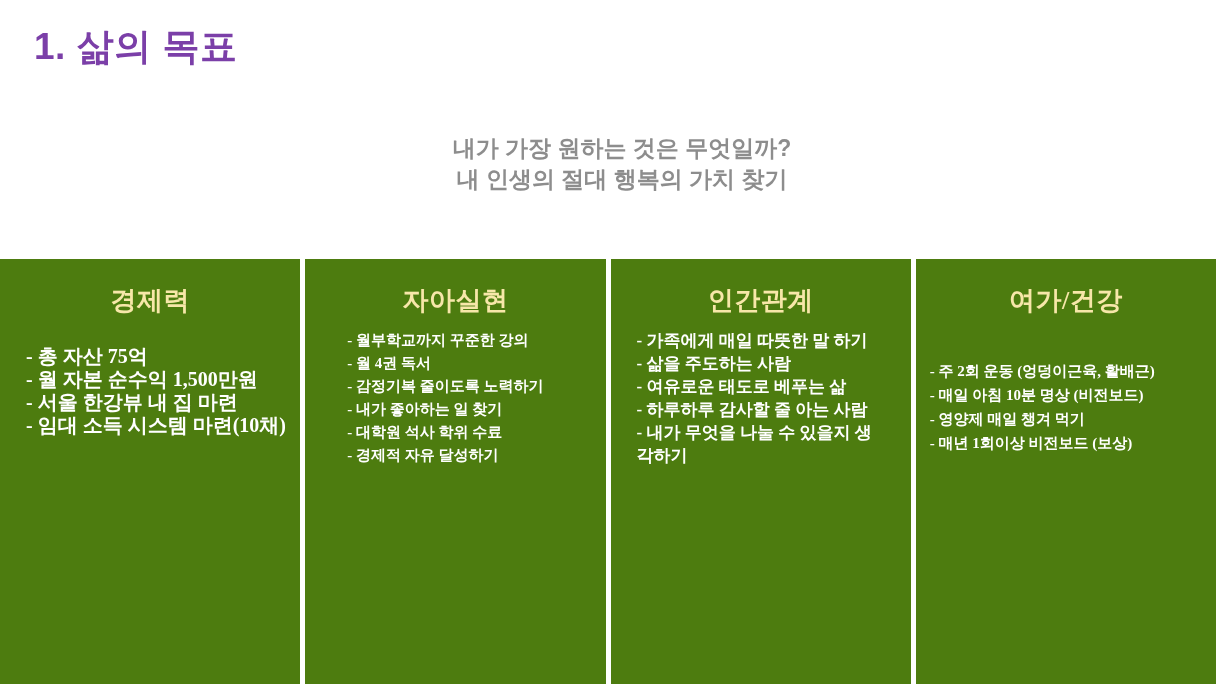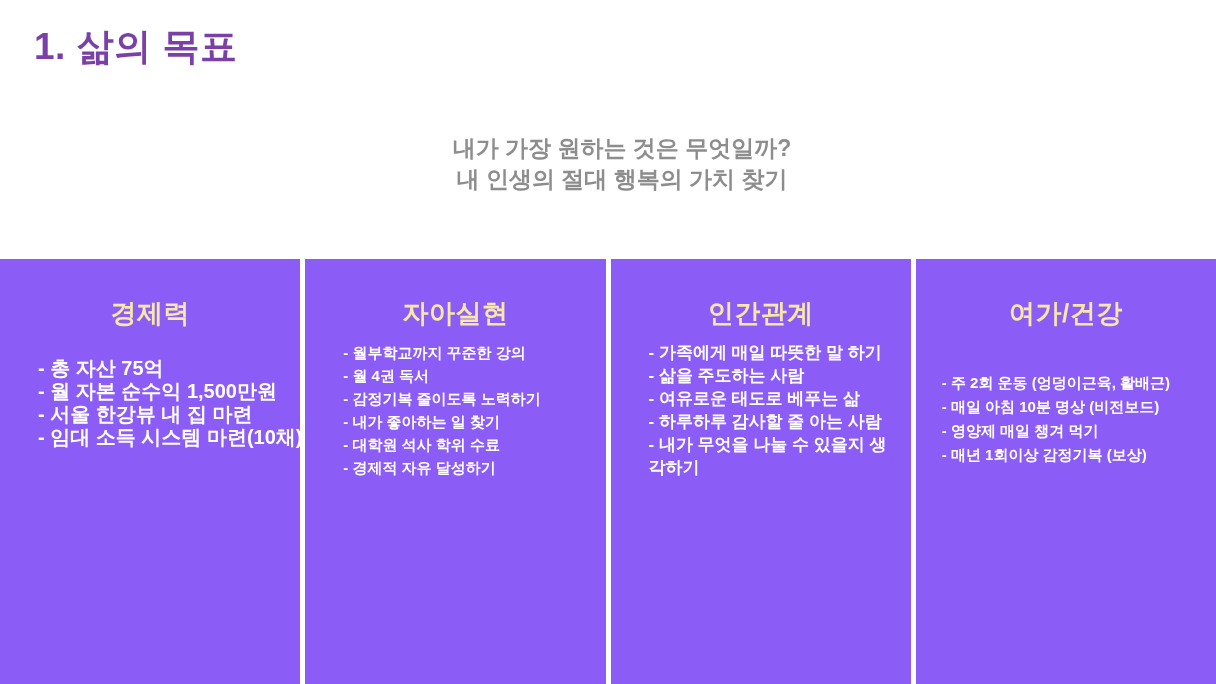--- a/index.html
+++ b/index.html
@@ -45,23 +45,24 @@
     position:absolute;
     left:0; top:259px;
     width:1216px; height:425px;
     display:flex;
     gap:5px;
     background:#ffffff;
   }
   .col {
     position:relative;
     flex:1 1 0;
-    background:#8b5cf6;
+    background:#4d7c0f;
     overflow:hidden;
-    padding:16px;
+    padding:4px;
+    font-family:Liberation Serif, serif;
   }
   .col-title {
     margin-top:22px;
     text-align:center;
     font-size:26px;
     font-weight:bold;
     color:#f7e7a9;
     letter-spacing:0.5px;
     line-height:32px;
   }
@@ -69,21 +70,21 @@
     list-style:none;
     color:#ffffff;
     font-size:14.5px;
     font-weight:bold;
     line-height:22px;
   }
   .bullets li { white-space:nowrap; }
 
   
   .col-1 .bullets { margin:28px 16px 0 22px; line-height:23px; font-size:20px; }
-  .col-2 .bullets { margin:12px 0 0 22px; line-height:23px; font-size:15px; }
+  .col-2 .bullets { margin:12px 0 0 38px; line-height:23px; font-size:15px; }
   .col-3 .bullets { margin:12px 0 0 22px; line-height:23px; font-size:17px; }
   .col-4 .bullets { margin:42px 0 0 10px; line-height:24px; font-size:15px; }
 
   .col-3 .bullets li.wrap { white-space:normal; width:250px; }
 </style>
 </head>
 <body>
 
 <div id="slide">
 
@@ -131,19 +132,19 @@
       </ul>
 
     </div>
 
     <div class="col col-4">
       <div class="col-title">여가/건강</div>
       <ul class="bullets">
         <li>- 주 2회 운동 (엉덩이근육, 활배근)</li>
         <li>- 매일 아침 10분 명상 (비전보드)</li>
         <li>- 영양제 매일 챙겨 먹기</li>
-        <li>- 매년 1회이상 감정기복 (보상)</li>
+        <li>- 매년 1회이상 비전보드 (보상)</li>
       </ul>
 
     </div>
 
   </div>
 </div>
 
 </body></html>

